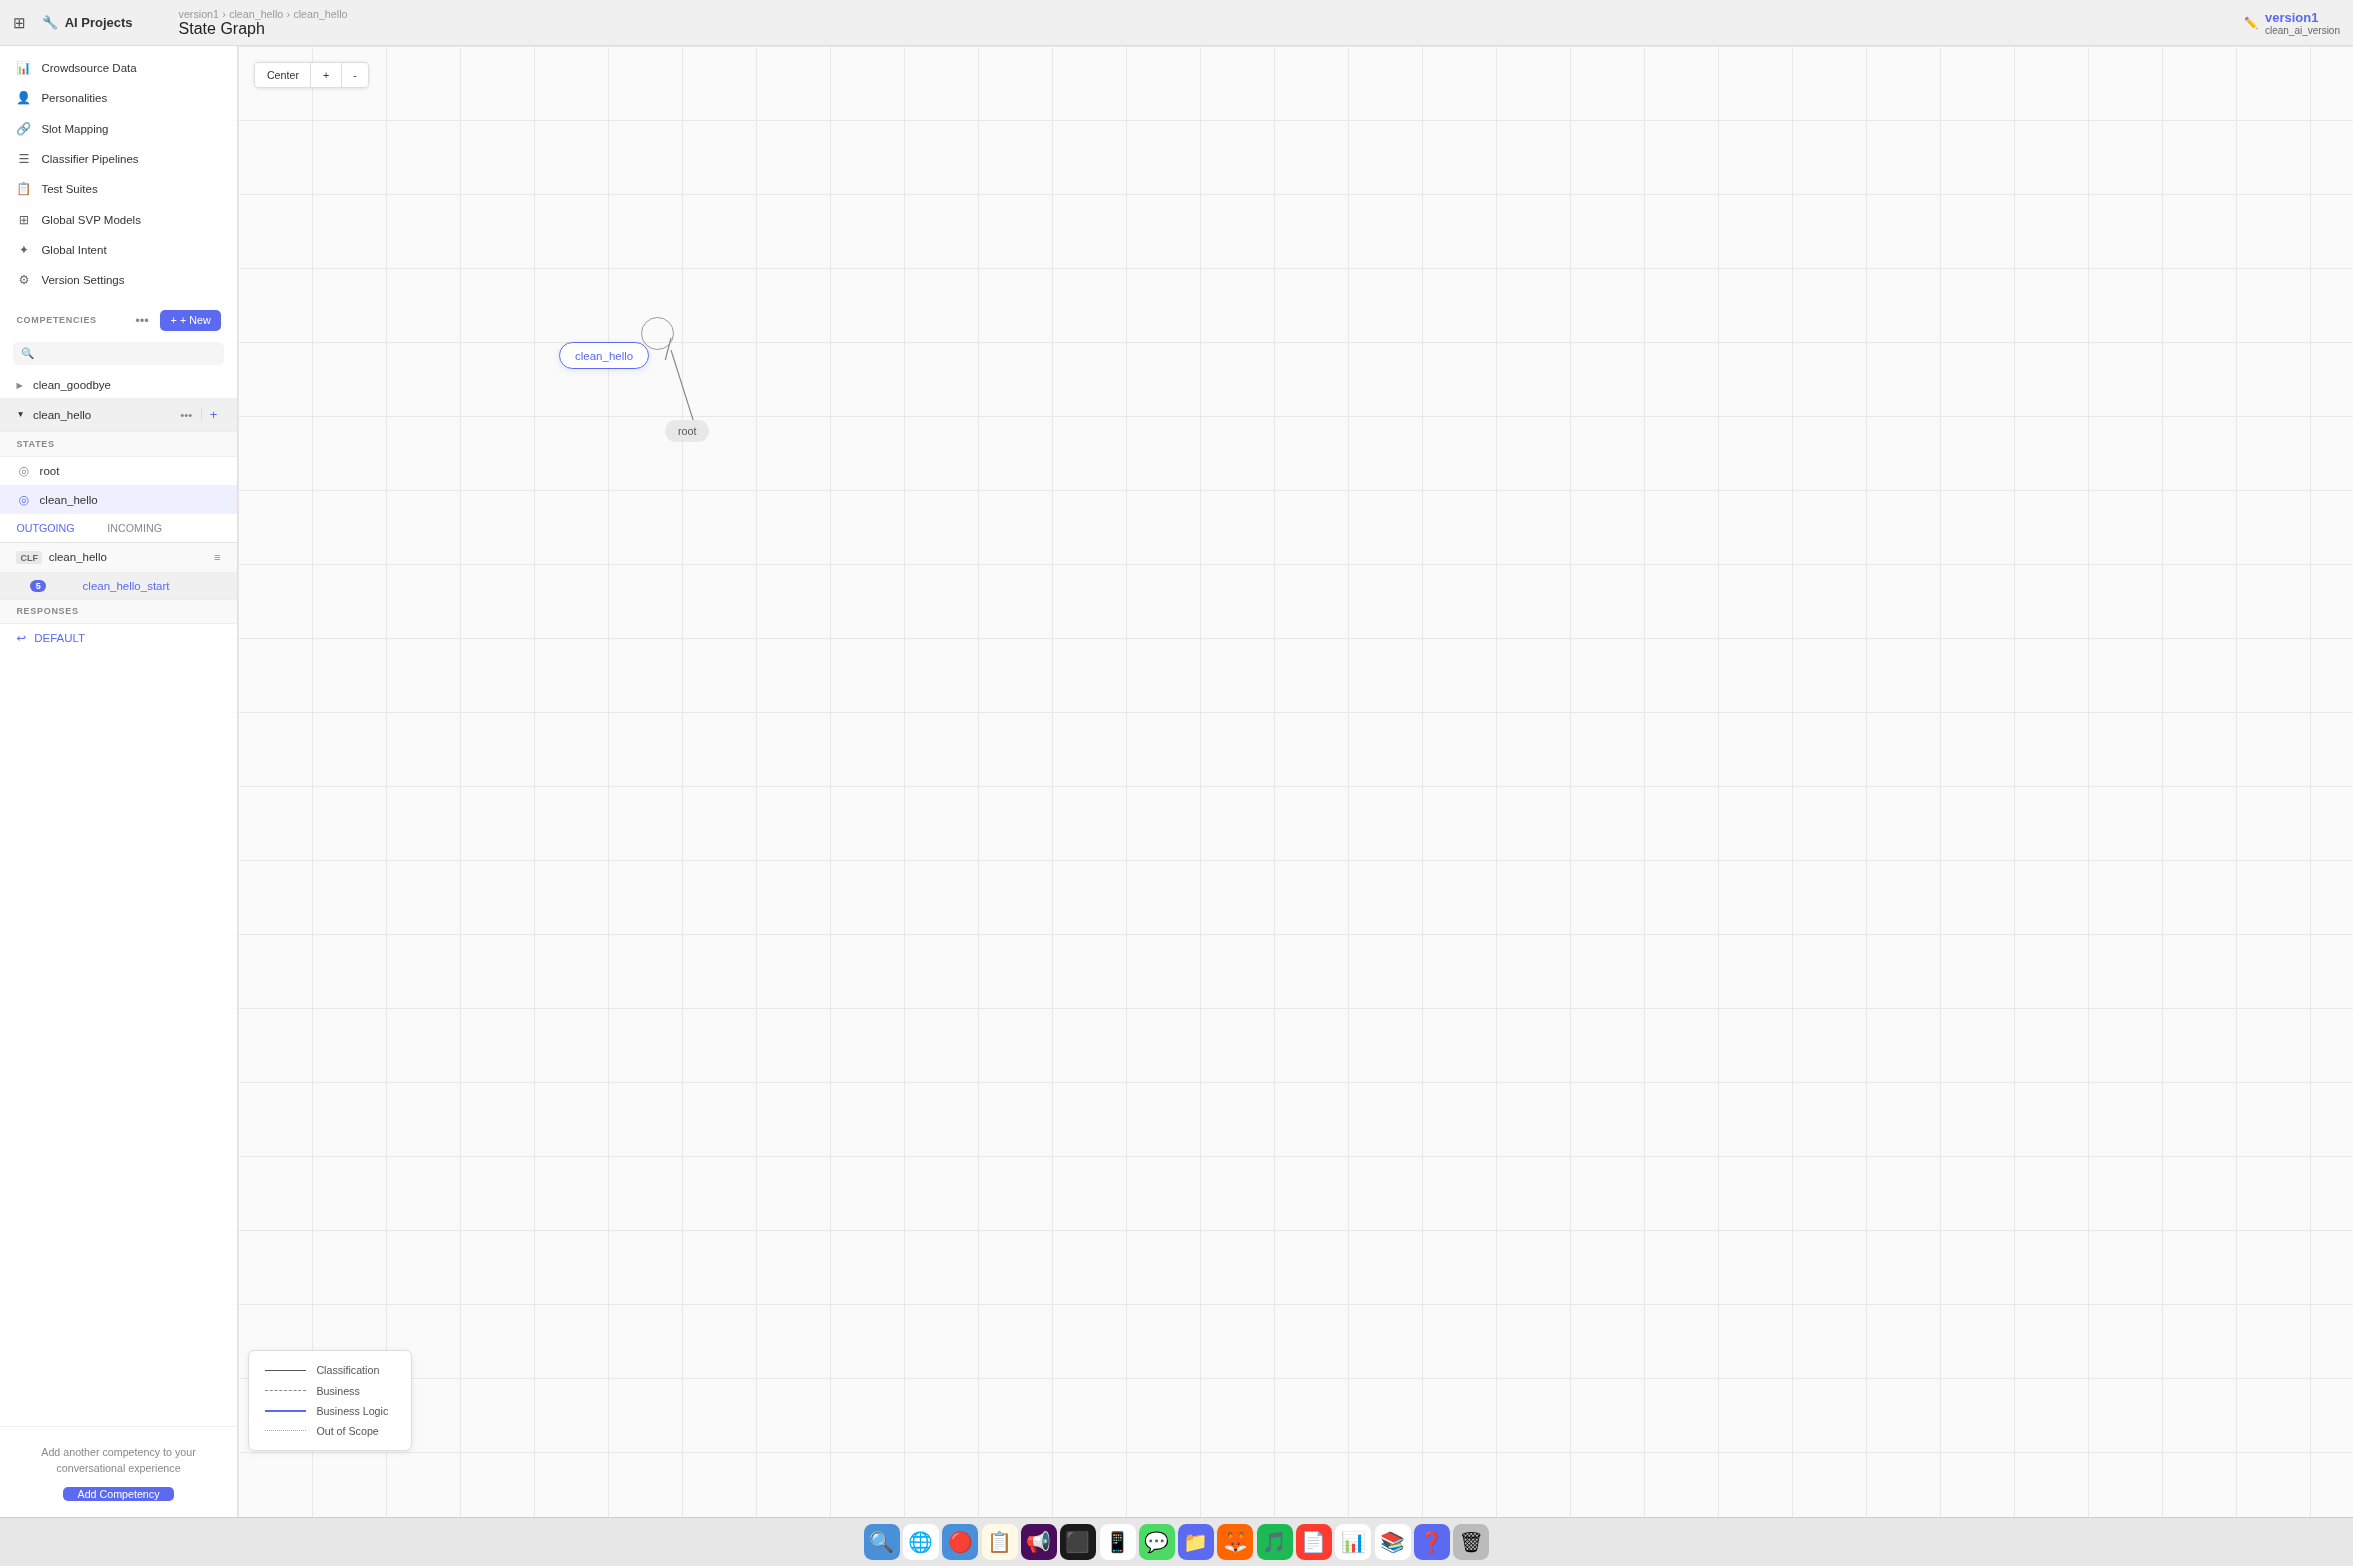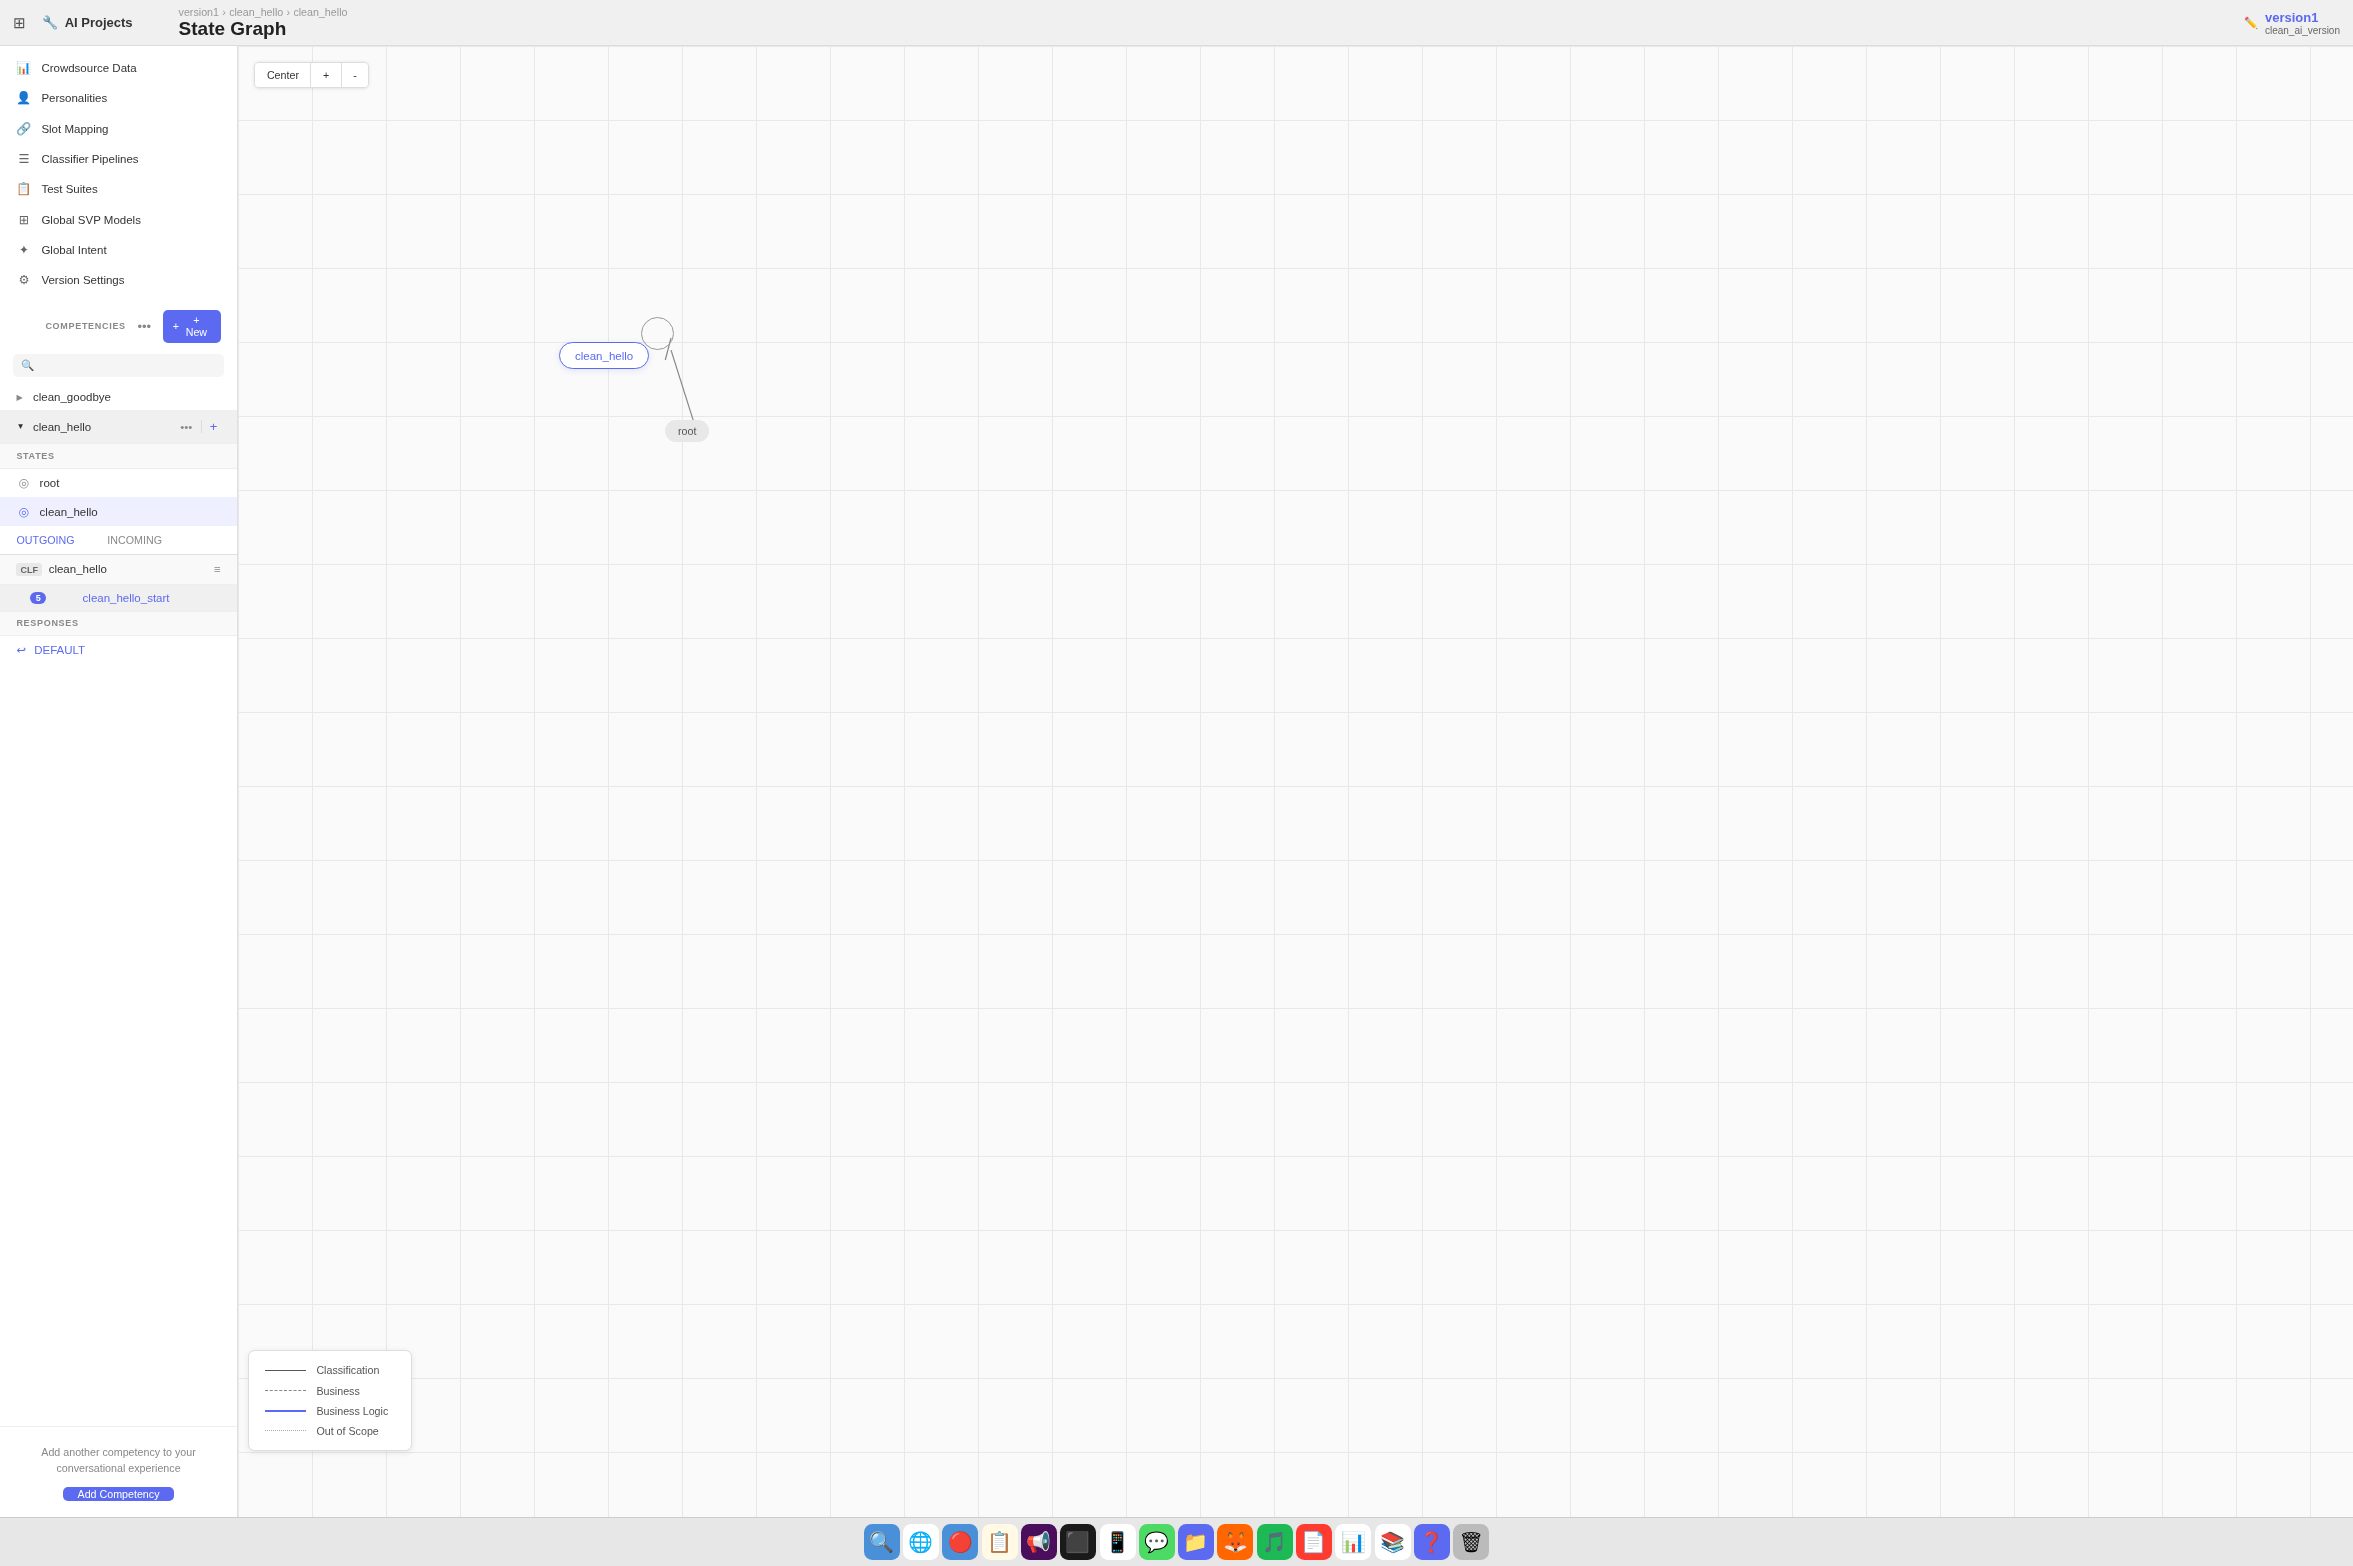--- a/index.html
+++ b/index.html
@@ -27,21 +27,21 @@
 
     .sidebar-nav { padding: 6.6px 0; }
     .sidebar-nav-item {
       display: flex; align-items: center; gap: 10px; padding: 8.2px 16.4px; cursor: pointer;
       font-size: 11.5px; color: #333; transition: background 0.15s;
     }
     .sidebar-nav-item .nav-icon { font-size: 12.3px; color: #666; width: 15px; text-align: center; }
 
     
     .competencies-header {
-      display: flex; align-items: center; padding: 8.2px 16.4px; gap: 6.6px; margin-left: 29px;
+      display: flex; align-items: center; padding: 8.2px 16.4px; gap: 6.6px;
     }
     .competencies-label { font-size: 9px; font-weight: 600; color: #888; letter-spacing: 0.7px; flex: 1; }
     .competencies-more { color: #888; font-size: 13px; cursor: pointer; padding: 1.6px 5px; }
     .new-btn {
       background: #5b6af0; color: #fff; border: none; border-radius: 5px;
       padding: 4.1px 10px; font-size: 10.7px; font-weight: 500; cursor: pointer;
       display: flex; align-items: center; gap: 3.3px;
     }
 
     .search-bar {
@@ -226,21 +226,21 @@
     <span>AI Projects</span>
   </span>
   <div style="display:flex;flex-direction:column;margin-left:33px;">
     <div class="topbar-breadcrumb">
       <span>version1</span>
       <span>›</span>
       <span>clean_hello</span>
       <span>›</span>
       <span>clean_hello</span>
     </div>
-    <div class="topbar-page-title" style="font-size:19px;font-weight:700;color:#222;">State Graph</div>
+    <div class="topbar-page-title" style="font-size:16px;font-weight:400;color:#222;">State Graph</div>
   </div>
   <div class="topbar-right">
     <span style="color:#5b6af0;font-size:11.5px;">✏️</span>
     <div style="display:flex;flex-direction:column;align-items:flex-start;">
       <span class="topbar-version-label" style="color:#5b6af0;font-size:13px;font-weight:600;">version1</span>
       <span class="topbar-version-sub">clean_ai_version</span>
     </div>
   </div>
 </div>
 

